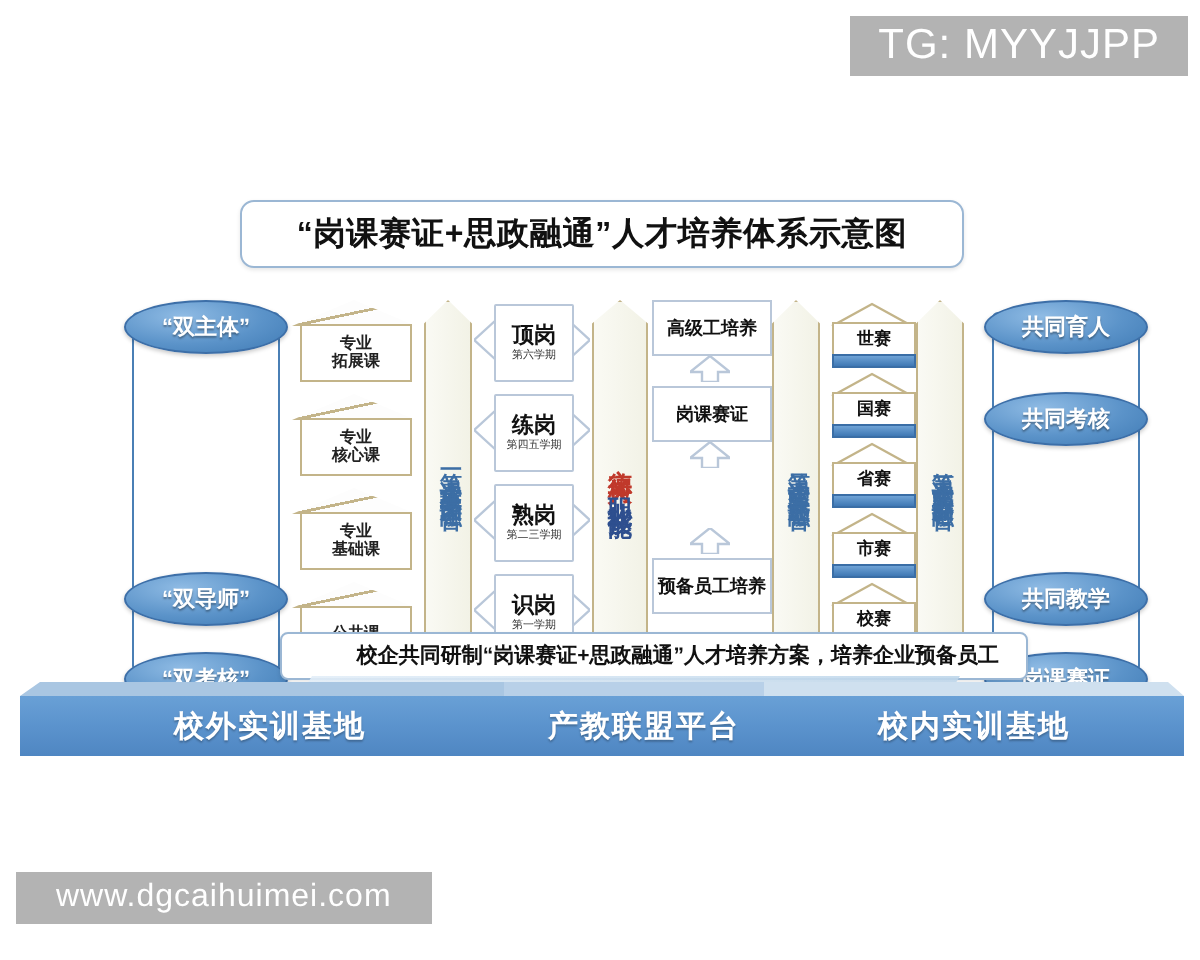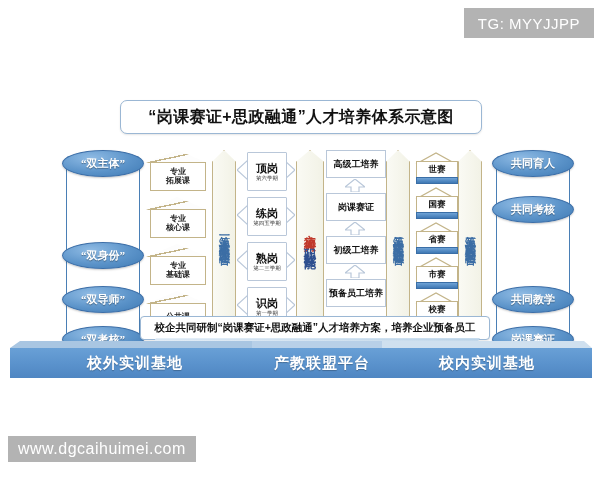--- a/index.html
+++ b/index.html
@@ -10,22 +10,22 @@
     position:relative;
   }
   #stage{position:absolute;left:0;top:0;width:600px;height:480px;}
 
   
   .wm{
     position:absolute;background:#b3b3b3;color:#ffffff;
     font-family:"Liberation Sans",sans-serif;letter-spacing:.5px;
     display:flex;align-items:center;justify-content:center;
   }
-  #wm-top{right:6px;top:8px;height:30px;padding:0 14px;font-size:15px;}
-  #wm-bottom{left:8px;bottom:18px;height:26px;padding:0 10px;font-size:16px;}
+  #wm-top{right:6px;top:8px;height:30px;padding:0 14px;font-size:21px;}
+  #wm-bottom{left:8px;bottom:18px;height:26px;padding:0 20px;font-size:16px;}
 
   
   #title-box{
     position:absolute;left:120px;top:100px;width:360px;height:32px;
     border:1.4px solid #9bb7d4;border-radius:7px;background:#ffffff;
     display:flex;align-items:center;justify-content:center;
     font-size:16px;font-weight:bold;color:#111;letter-spacing:.4px;
     box-shadow:0 1px 2px rgba(0,0,0,.10);
   }
 
@@ -41,21 +41,20 @@
     border:1.5px solid #4a7fb5;border-radius:3px;background:transparent;
   }
   .ellipse{
     position:absolute;left:0;width:80px;height:25px;border-radius:50%;
     background:radial-gradient(ellipse at 35% 28%, #8fbbe4 0%, #5b93c9 55%, #3f7ab4 100%);
     border:1px solid #3d6f a8;border:1px solid #3d6fa8;
     display:flex;align-items:center;justify-content:center;
     color:#ffffff;font-size:11px;font-weight:bold;
     text-shadow:0 1px 1px rgba(0,0,0,.35);
     box-shadow:0 1px 2px rgba(0,0,0,.22);
-    font-family:Liberation Serif, serif;
   }
   .ellipse.e0{top:2px}
   .ellipse.e1{top:48px}
   .ellipse.e2{top:94px}
   .ellipse.e3{top:138px}
   .ellipse.e4{top:178px}
 
   
   #col-courses{left:146px;top:150px;width:62px;height:185px;}
   .house{
@@ -154,20 +153,21 @@
     background:linear-gradient(#6fa3d6,#3f78b4);border:1px solid #3a6ea6;
   }
 
   
   #plan-bar{
     position:absolute;left:140px;top:316px;width:348px;height:22px;
     border:1.3px solid #9bb7d4;border-radius:4px;background:#ffffff;
     display:flex;align-items:center;justify-content:center;
     font-size:10.5px;font-weight:bold;color:#111;
     box-shadow:0 1px 2px rgba(0,0,0,.10);
+    padding-left:24px;
   }
 
   
   .base{position:absolute;height:30px;}
   .base .top3d{
     position:absolute;left:0;top:-7px;height:7px;width:100%;
     background:#a9c6e2;
   }
   .base .face{
     position:absolute;left:0;top:0;width:100%;height:30px;
@@ -197,21 +197,20 @@
 <div id="stage">
 
   <div class="wm" id="wm-top">TG: MYYJJPP</div>
   <div class="wm" id="wm-bottom">www.dgcaihuimei.com</div>
 
   <div id="title-box">“岗课赛证+思政融通”人才培养体系示意图</div>
 
   <div class="col ell-col" id="ell-left">
     <div class="rail"></div>
     <div class="ellipse e0">“双主体”</div>
-    <div class="ellipse e2">“双身份”</div>
     <div class="ellipse e3">“双导师”</div>
     <div class="ellipse e4">“双考核”</div>
   </div>
 
   <div class="col" id="col-courses">
     <div class="house" style="top:0px">
       <div class="roof"></div>
       <div class="body">
         <span>专业</span>
         <span>拓展课</span>
@@ -318,21 +317,20 @@
 
   <div class="col" id="col-levels">
     <div class="lvl" style="top:0px">高级工培养</div>
     <div class="uparrow" style="top:28px"><svg width="20" height="13">
           <polygon points="10,0 20,8 14,8 14,13 6,13 6,8 0,8" fill="#fff" stroke="#b9c7d9" stroke-width="1.2"></polygon>
         </svg></div>
     <div class="lvl" style="top:43px">岗课赛证</div>
     <div class="uparrow" style="top:71px"><svg width="20" height="13">
           <polygon points="10,0 20,8 14,8 14,13 6,13 6,8 0,8" fill="#fff" stroke="#b9c7d9" stroke-width="1.2"></polygon>
         </svg></div>
-    <div class="lvl" style="top:86px">初级工培养</div>
     <div class="uparrow" style="top:114px"><svg width="20" height="13">
           <polygon points="10,0 20,8 14,8 14,13 6,13 6,8 0,8" fill="#fff" stroke="#b9c7d9" stroke-width="1.2"></polygon>
         </svg></div>
     <div class="lvl" style="top:129px">预备员工培养</div>
   </div>
 
   <div class="vbanner" id="banner3">
     <div class="vtxt">第二课堂实践课证融合</div>
   </div>
 

